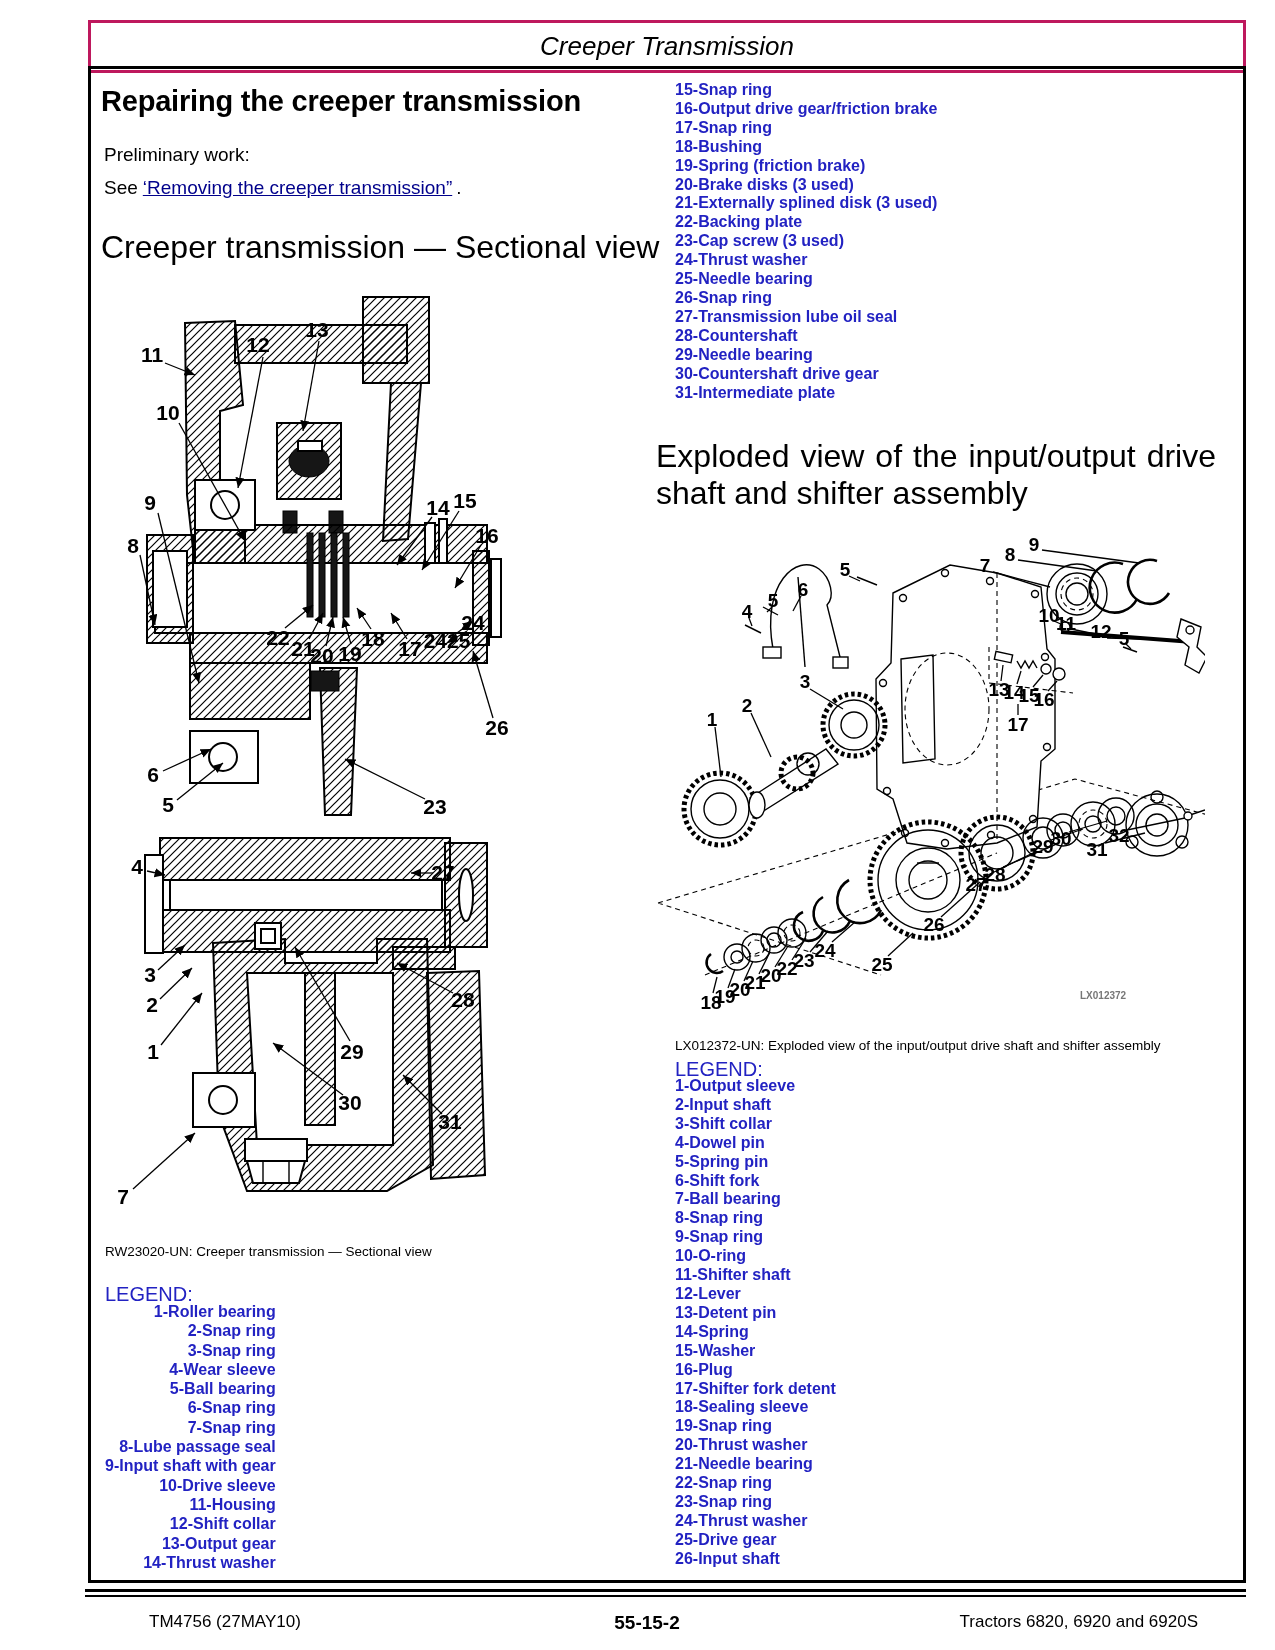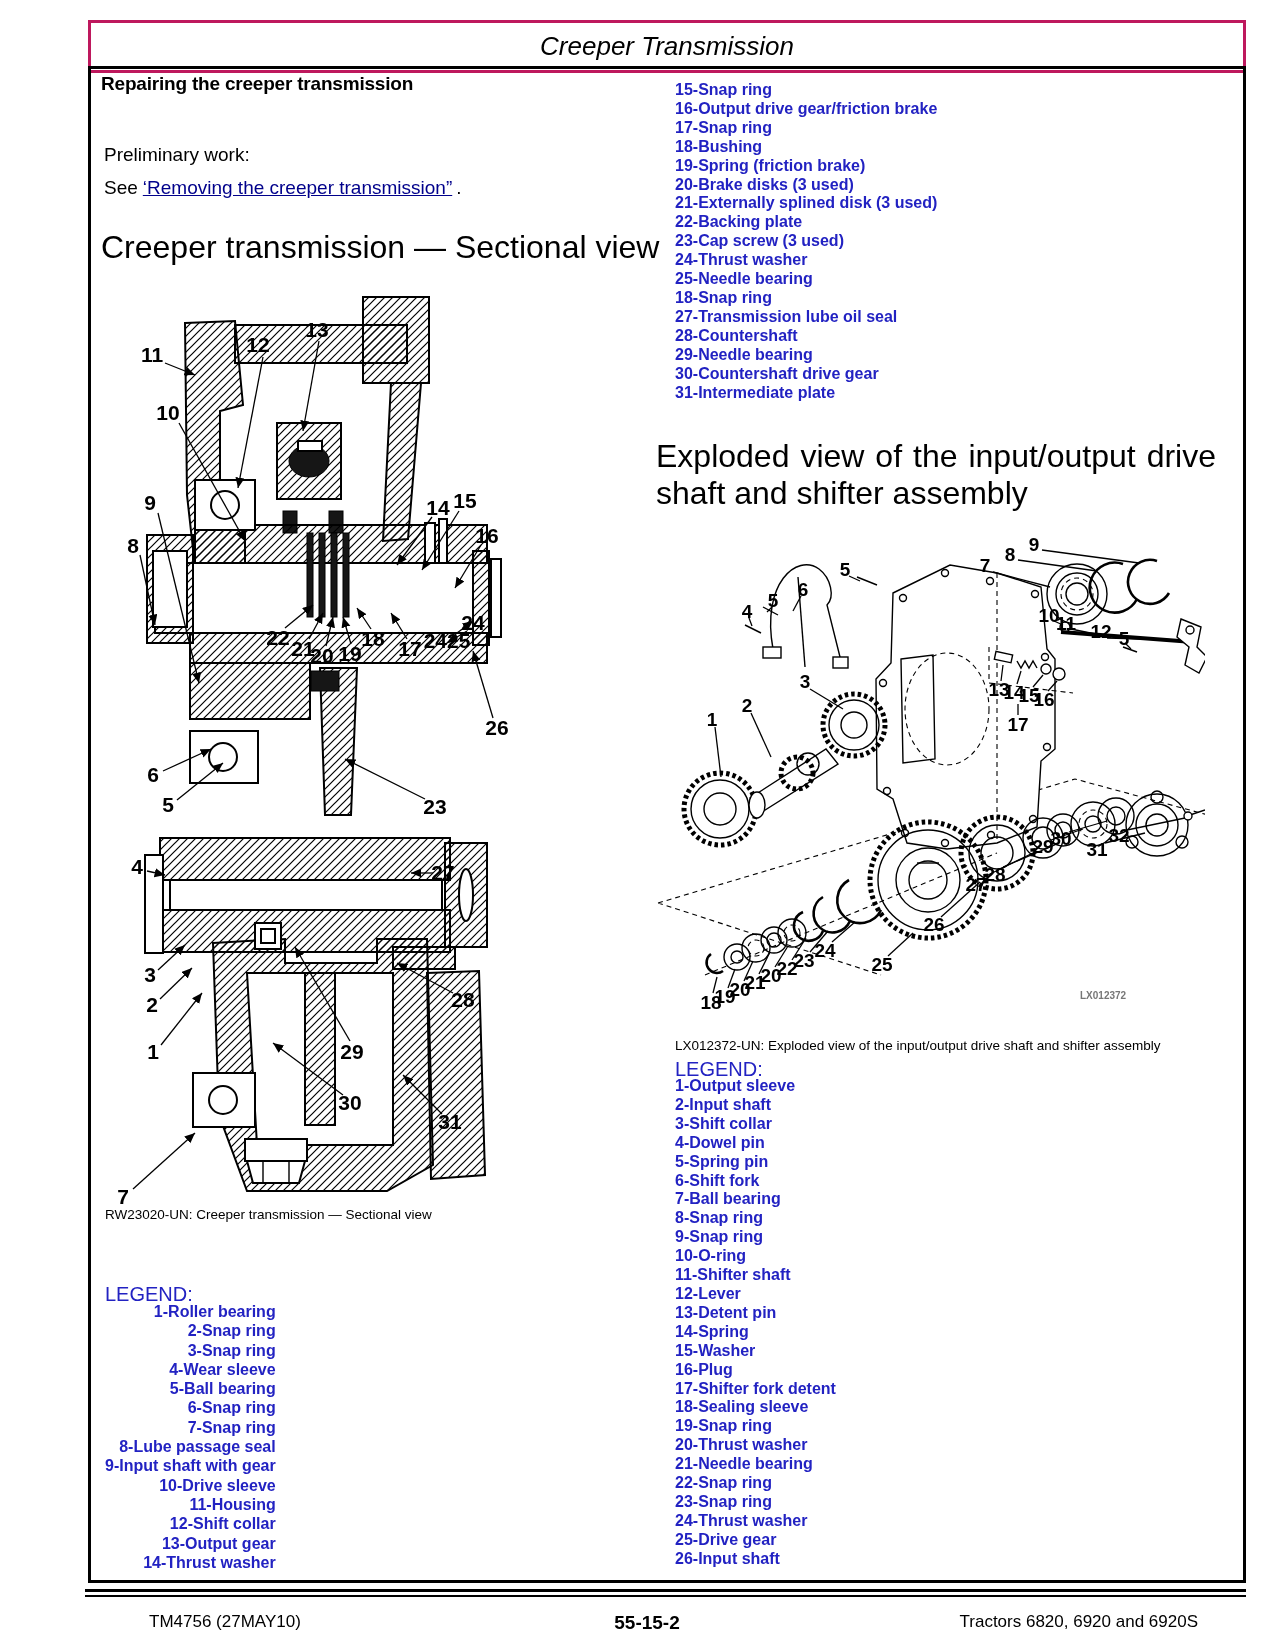--- a/index.html
+++ b/index.html
@@ -1,33 +1,33 @@
 <!DOCTYPE html>
 <html style="--legend-blue: #2222c2; --link-navy: #00008b;"><head>
 <meta charset="utf-8">
 <style>
   html,body{margin:0;padding:0;background:#fff;}
   .page{position:relative;width:1275px;height:1650px;background:#fff;
         font-family:"Liberation Sans",sans-serif;color:#000;overflow:hidden;}
   .header-box{position:absolute;left:88px;top:4px;width:1152px;height:47px;border:3px solid #be185d;margin-top:16px;}
   .header-title{width:100%;text-align:center;font-style:italic;font-size:26px;line-height:47px;}
   .main-box{position:absolute;left:88px;top:66px;width:1152px;height:1511px;border:3px solid #000;}
-  .h1{position:absolute;left:10px;top:4px;font-size:19px;font-weight:bold;letter-spacing:-0.2px;}
+  .h1{position:absolute;left:10px;top:16px;font-size:29px;font-weight:bold;letter-spacing:-0.2px;}
   .prelim{position:absolute;left:13px;top:75px;font-size:19px;}
   .see{position:absolute;left:13px;top:108px;font-size:19px;}
   .see a{color:var(--link-navy,#00008b);text-decoration:underline;margin-left:5px;cursor:pointer;}
   .see .suffix{margin-left:4px;}
   .h2{font-size:32px;font-weight:normal;}
   .h2-left{position:absolute;left:10px;top:160px;}
   .h2-right{position:absolute;left:565px;top:369px;width:560px;text-align:justify;}
   .figsvg{position:absolute;}
   #svg1{left:4px;top:214px;}
   #svg2{left:554px;top:428px;}
   .caption{position:absolute;font-size:13.5px;color:#000;}
-  .cap-left{left:14px;top:1138px;}
+  .cap-left{left:14px;top:1175px;}
   .cap-right{left:584px;top:969px;}
   .lg-title{position:absolute;font-size:20px;color:var(--legend-blue,#2222c2);}
   .lg-title-left{left:14px;top:1214px;}
   .lg-title-right{left:584px;top:989px;}
   .lg-list{position:absolute;color:var(--legend-blue,#2222c2);font-size:16px;font-weight:bold;}
   .lg-left-list{left:14px;top:1233px;text-align:right;}
   .lg-left-list .lg-item{line-height:19.3px;}
   .lg-top-list{left:584px;top:12px;}
   .lg-right-list{left:584px;top:1008px;}
   .lg-top-list .lg-item,.lg-right-list .lg-item{line-height:18.9px;}
@@ -215,21 +215,21 @@
         <div class="lg-item">16-Output drive gear/friction brake</div>
         <div class="lg-item">17-Snap ring</div>
         <div class="lg-item">18-Bushing</div>
         <div class="lg-item">19-Spring (friction brake)</div>
         <div class="lg-item">20-Brake disks (3 used)</div>
         <div class="lg-item">21-Externally splined disk (3 used)</div>
         <div class="lg-item">22-Backing plate</div>
         <div class="lg-item">23-Cap screw (3 used)</div>
         <div class="lg-item">24-Thrust washer</div>
         <div class="lg-item">25-Needle bearing</div>
-        <div class="lg-item">18-Snap ring</div>
+        <div class="lg-item">26-Snap ring</div>
         <div class="lg-item">27-Transmission lube oil seal</div>
         <div class="lg-item">28-Countershaft</div>
         <div class="lg-item">29-Needle bearing</div>
         <div class="lg-item">30-Countershaft drive gear</div>
         <div class="lg-item">31-Intermediate plate</div>
       </div>
     <div class="h2 h2-right">Exploded view of the input/output drive shaft and shifter assembly</div>
 
     <svg id="svg2" class="figsvg" width="560" height="512" viewBox="0 0 560 512">
       <g>

